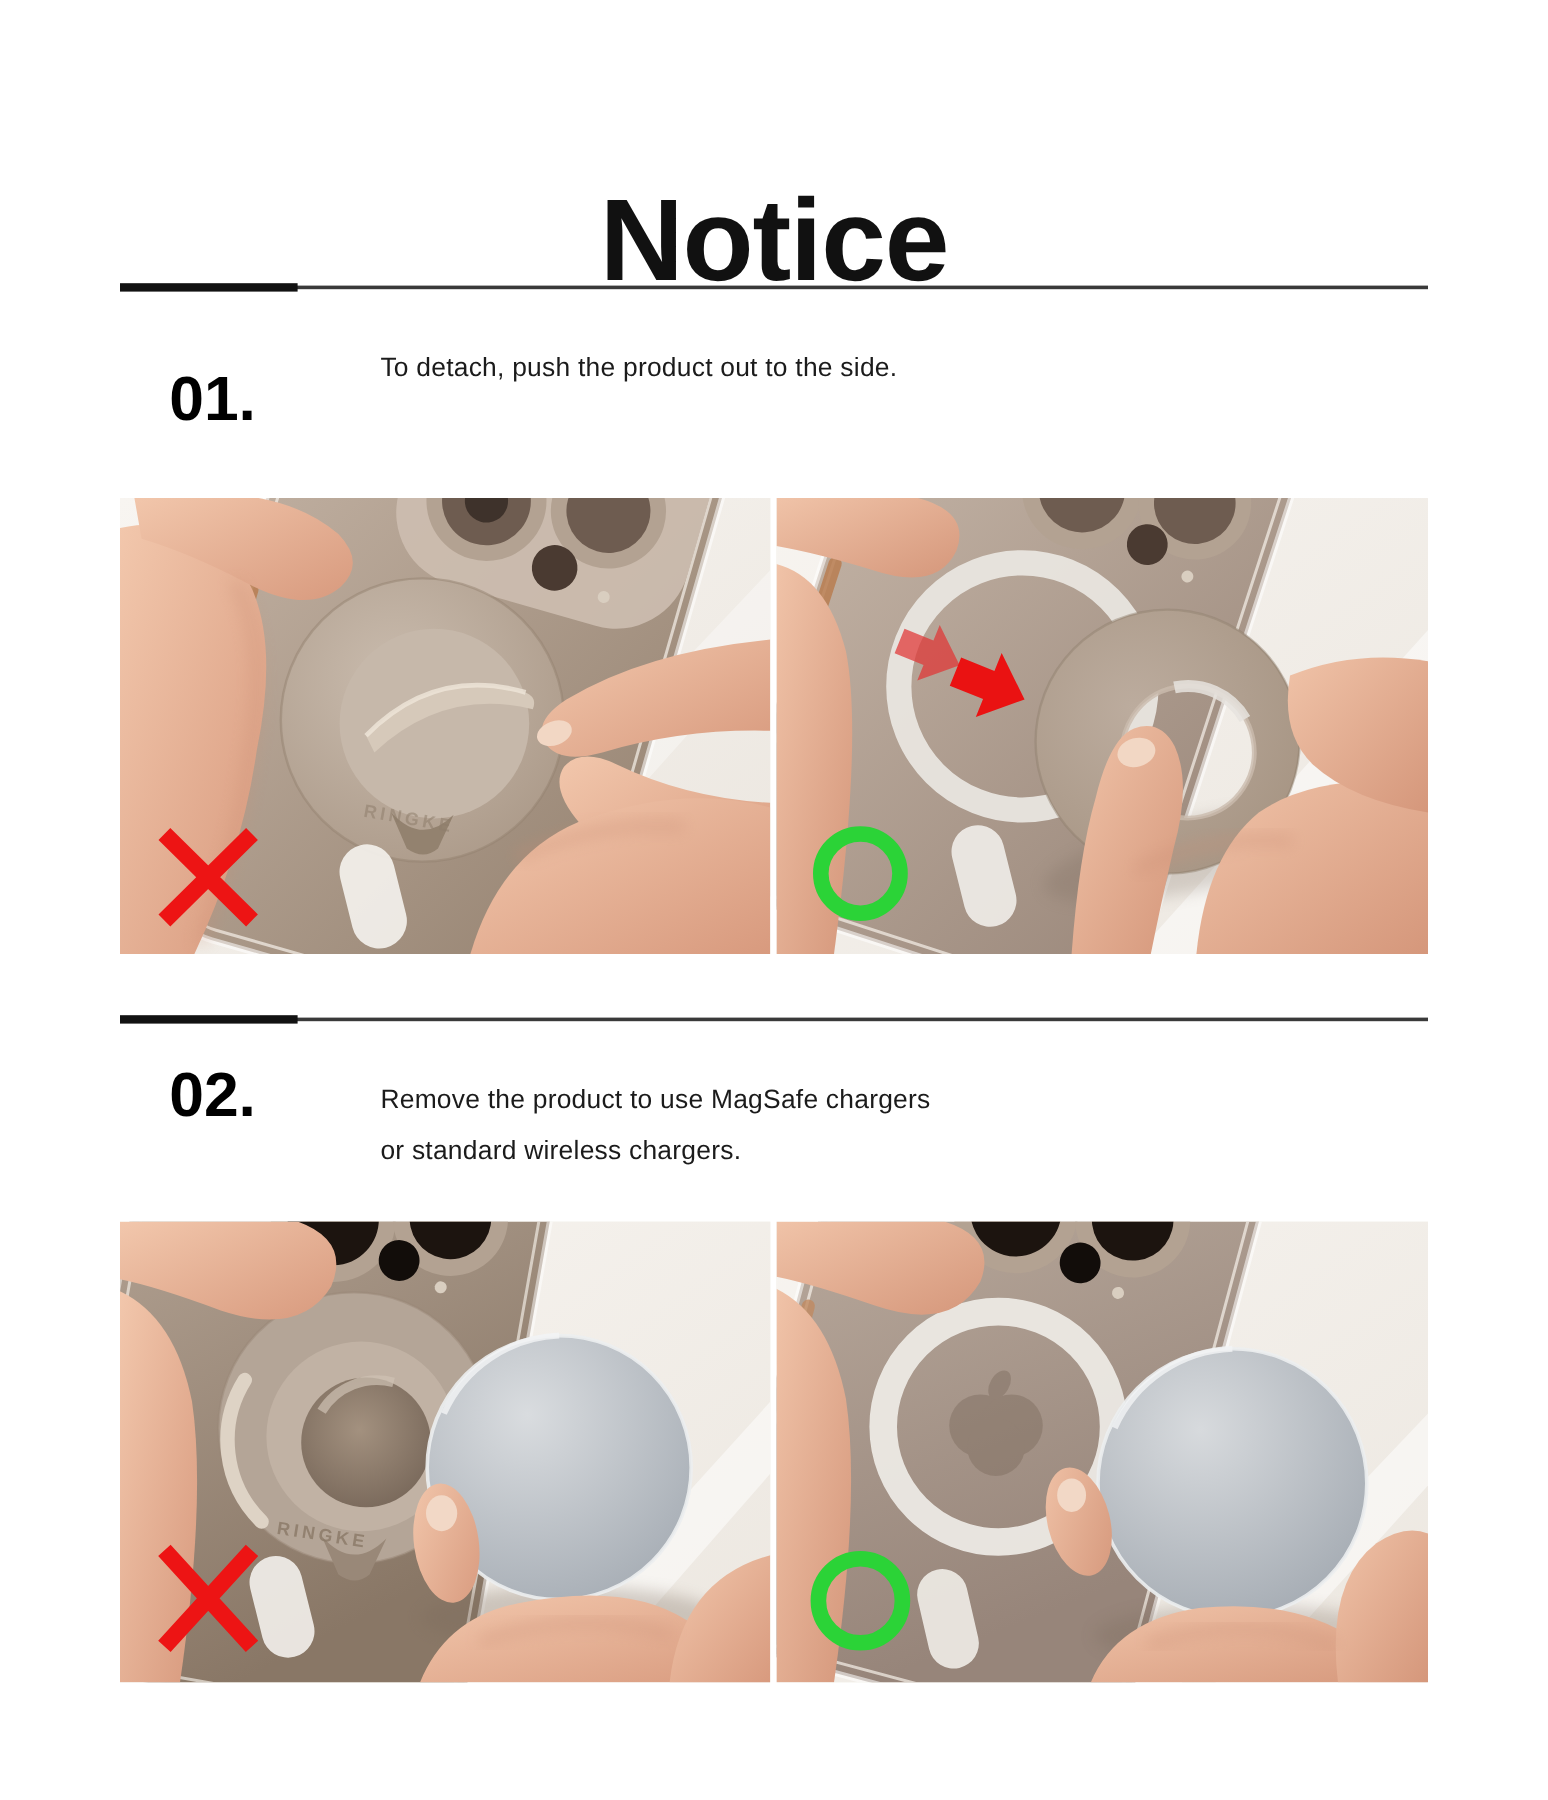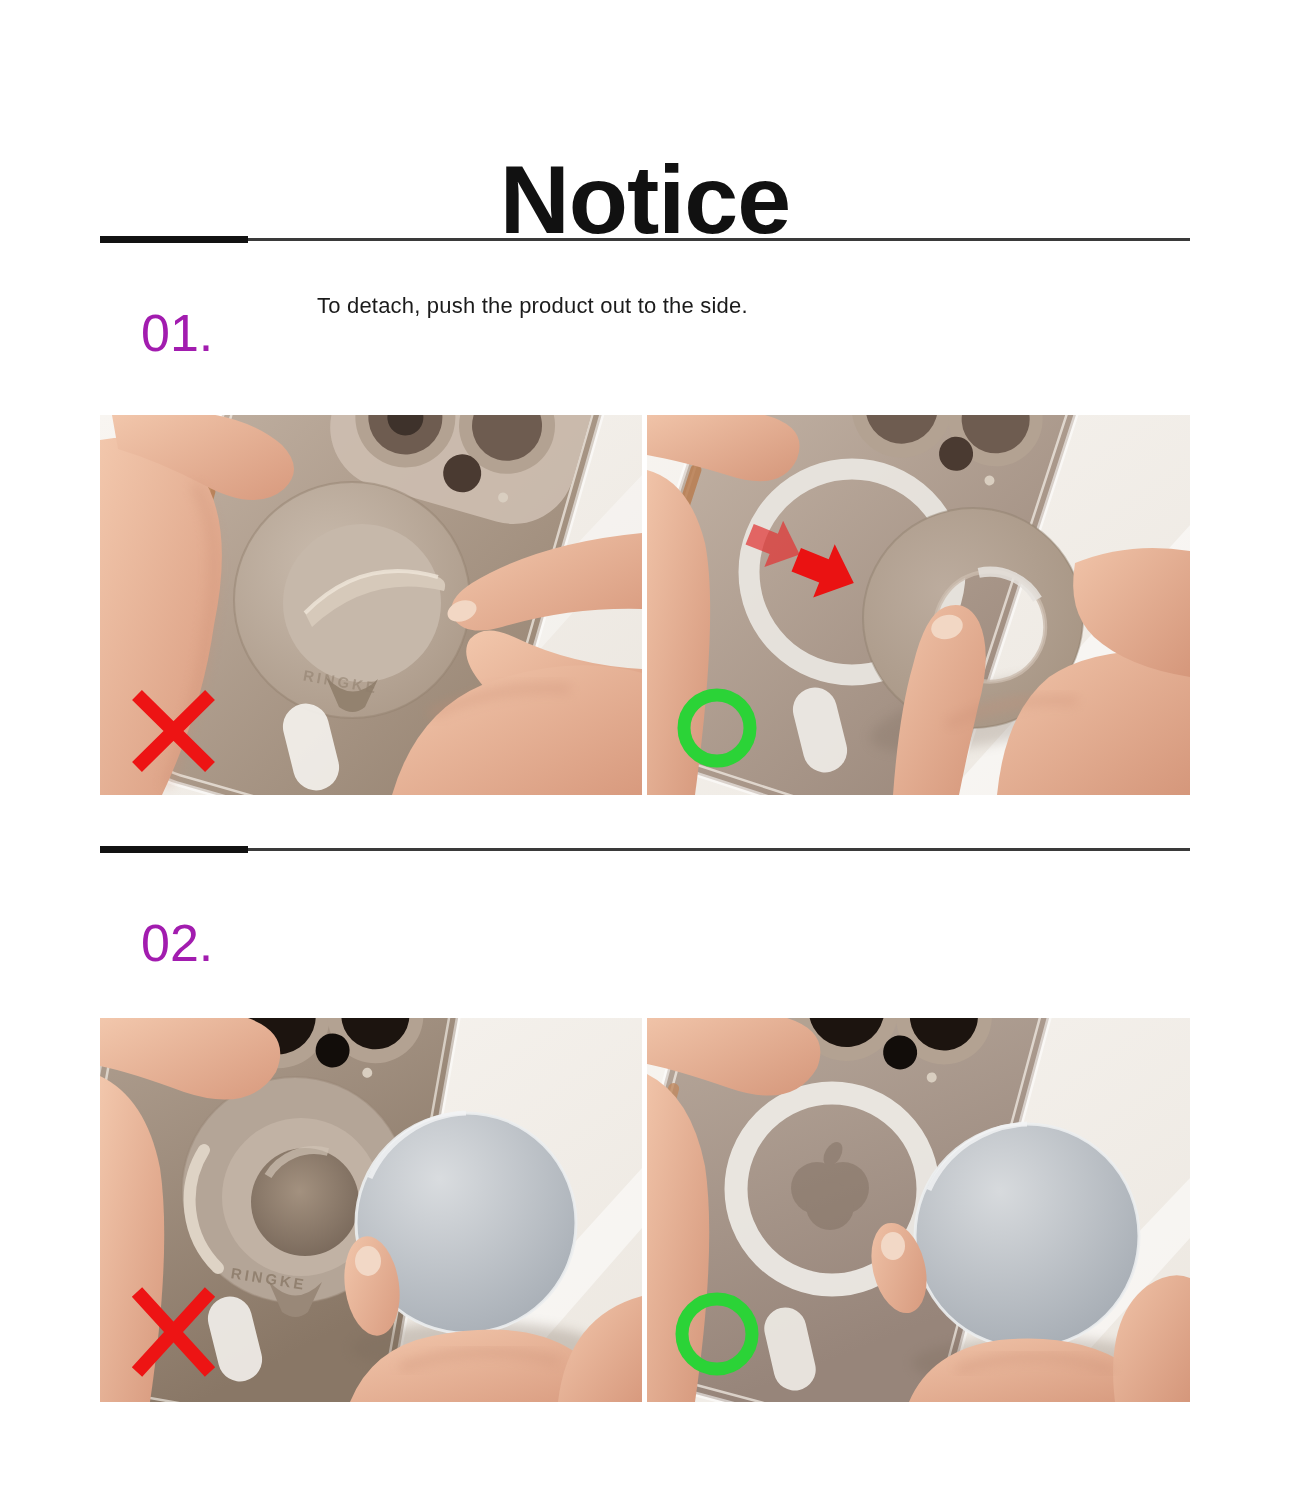--- a/index.html
+++ b/index.html
@@ -6,21 +6,21 @@
   body{width:1290px;height:1500px;font-family:"Liberation Sans",sans-serif;}
   .page{position:relative;width:1290px;height:1500px;overflow:hidden;background:#fff;}
 
   .title{position:absolute;top:86px;left:0;width:1290px;text-align:center;
          font-size:97px;font-weight:800;letter-spacing:-1px;color:#111;line-height:1.0;}
 
   .divider{position:absolute;left:100px;width:1090px;height:7px;}
   .divider .thin{position:absolute;top:2px;left:0;width:1090px;height:3px;background:#3a3a3a;}
   .divider .thick{position:absolute;top:0;left:0;width:148px;height:7px;background:#121212;}
 
-  .sec-num{position:absolute;left:141px;font-size:52px;font-weight:400;color:#a21caf;line-height:1;}
+  .sec-num{position:absolute;left:141px;font-size:52px;font-weight:700;color:#000000;line-height:1;}
   .sec-text{position:absolute;left:317px;font-size:22px;color:#1b1b1b;line-height:43px;letter-spacing:0.2px;}
 
   .photo-row{position:absolute;left:100px;width:1090px;display:flex;gap:5px;}
   .photo-row figure{margin:0;position:relative;overflow:hidden;background:#f2efe9;}
   .photo-row figure svg{display:block;width:100%;height:100%;}
   .ph-a{width:542px;}
   .ph-b{width:543px;}
   #row1{top:415px;height:380px;}
   #row2{top:1018px;height:384px;}
   #row1 figure{height:380px;}
@@ -183,21 +183,25 @@
         </g>
         <circle cx="70" cy="313" r="33" fill="none" stroke="#2bd337" stroke-width="13"></circle>
       </svg>
     </figure>
   </div>
 
   <div class="divider" style="top:846px">
     <div class="thin"></div>
       <div class="thick"></div>
   </div>
-  <div class="sec-num" style="top:917px">02.</div>
+  <div class="sec-num" style="top:887px">02.</div>
+  <div class="sec-text" style="top:894px">
+    <div>Remove the product to use MagSafe chargers</div>
+    <div>or standard wireless chargers.</div>
+  </div>
 
   <div class="photo-row" id="row2">
 
     <figure class="ph-a">
       <svg viewBox="0 0 542 384" preserveAspectRatio="none">
         <defs>
           <linearGradient id="g3W" x1="0" y1="0" x2="1" y2="1">
             <stop offset="0" stop-color="#f8f5f1"></stop>
               <stop offset="1" stop-color="#ece7e0"></stop>
           </linearGradient>

